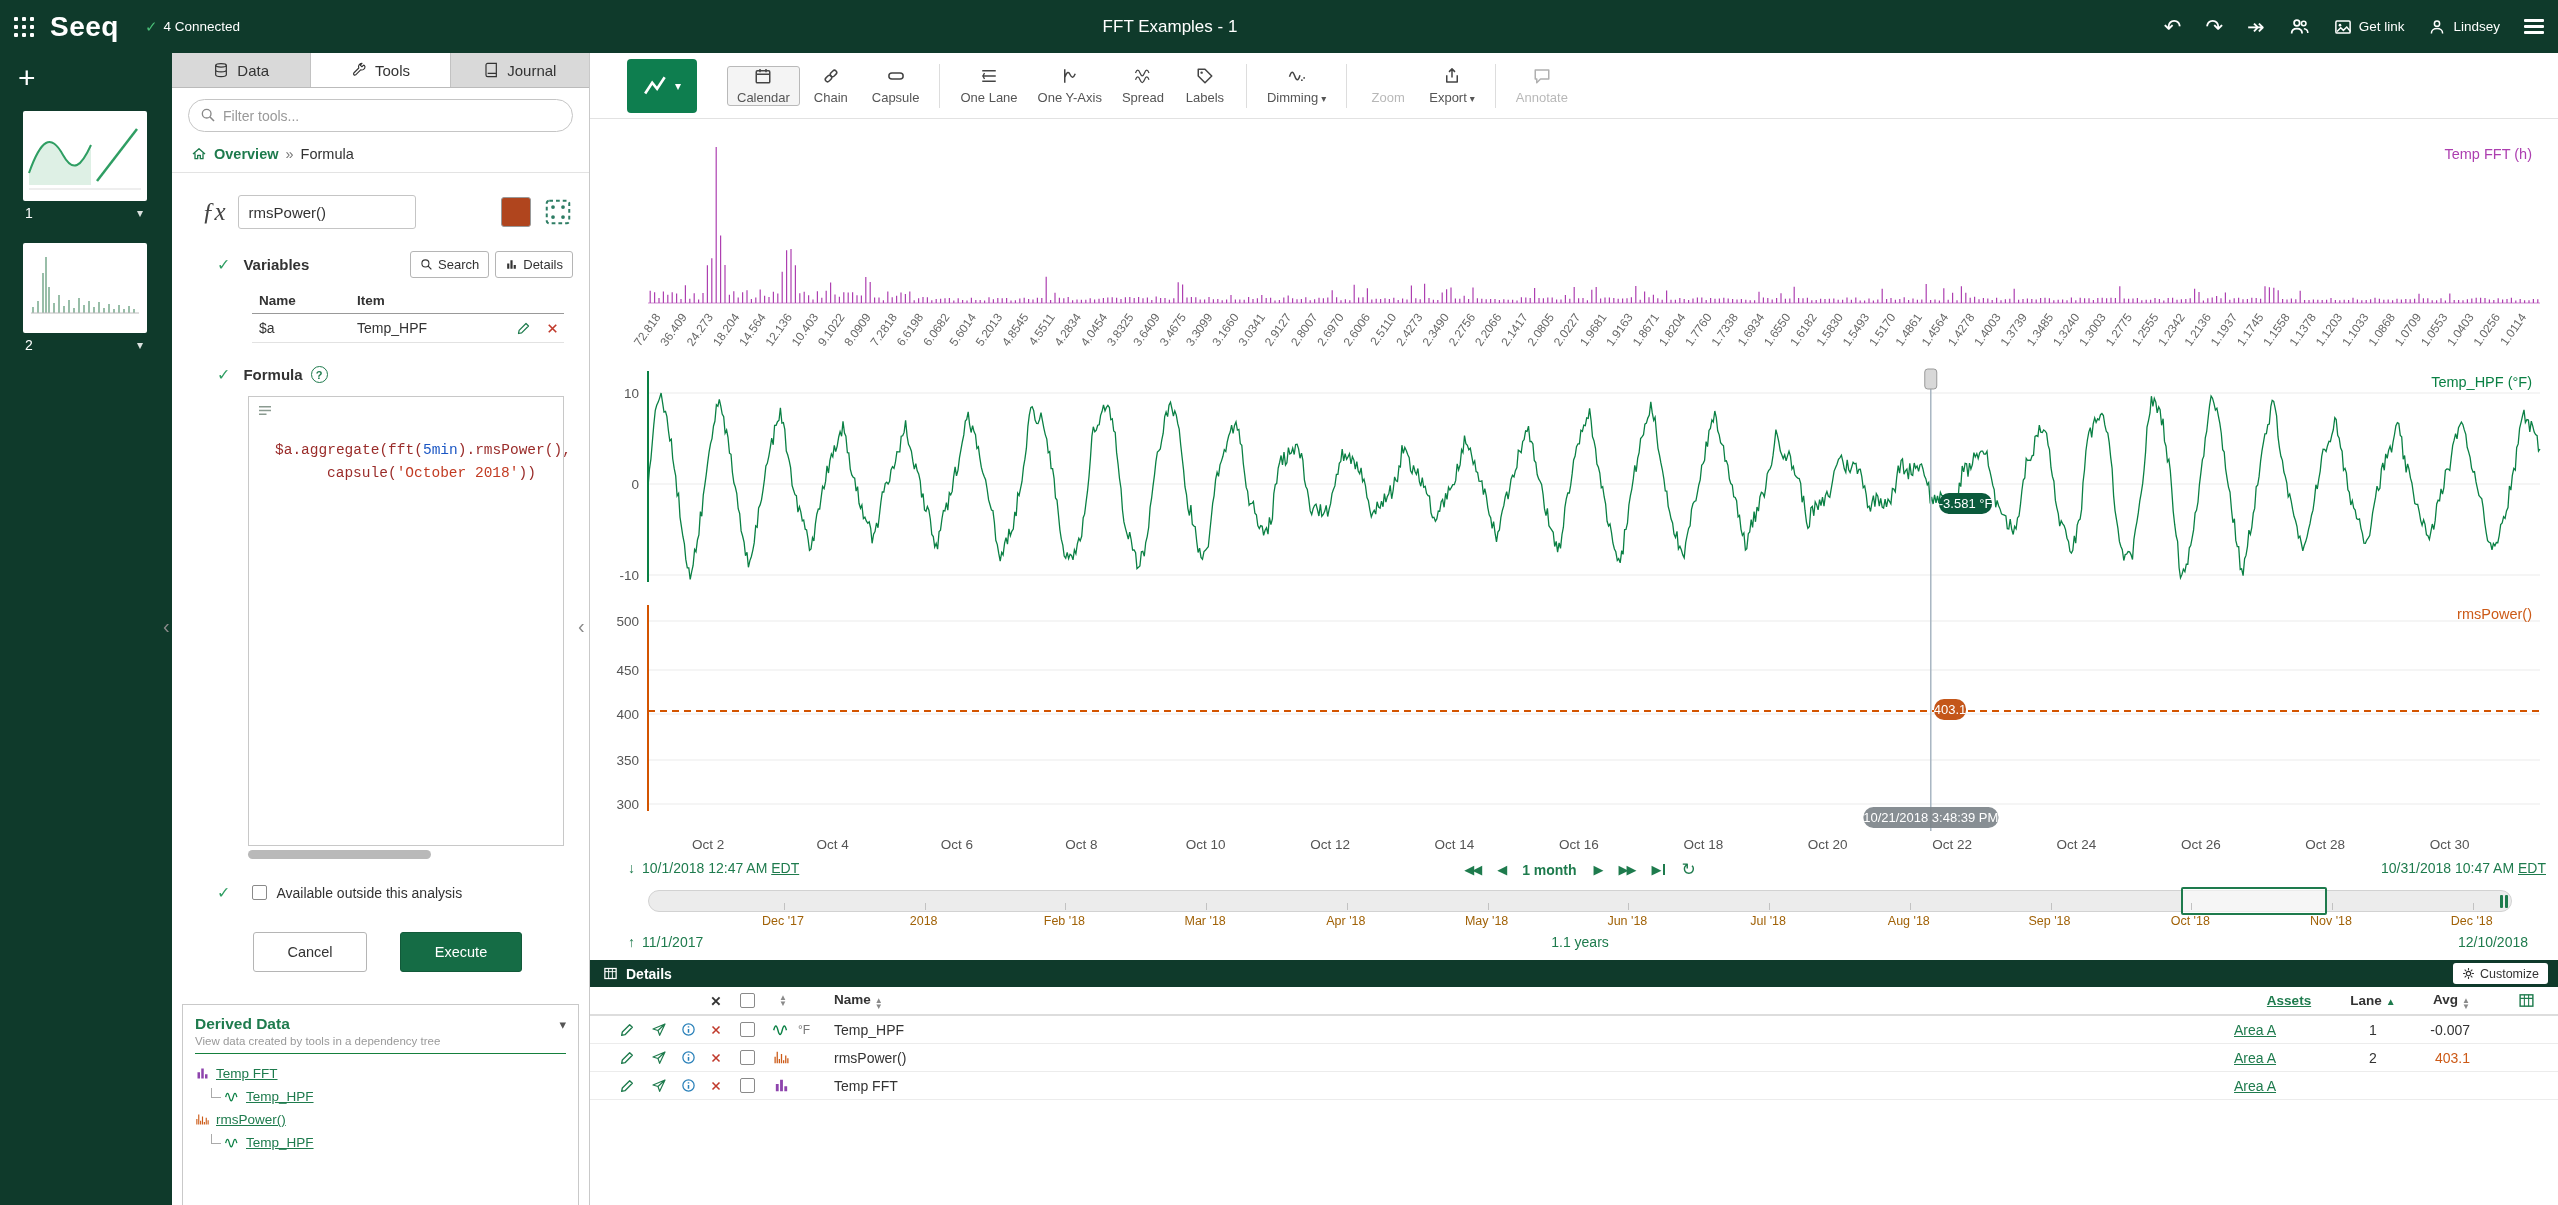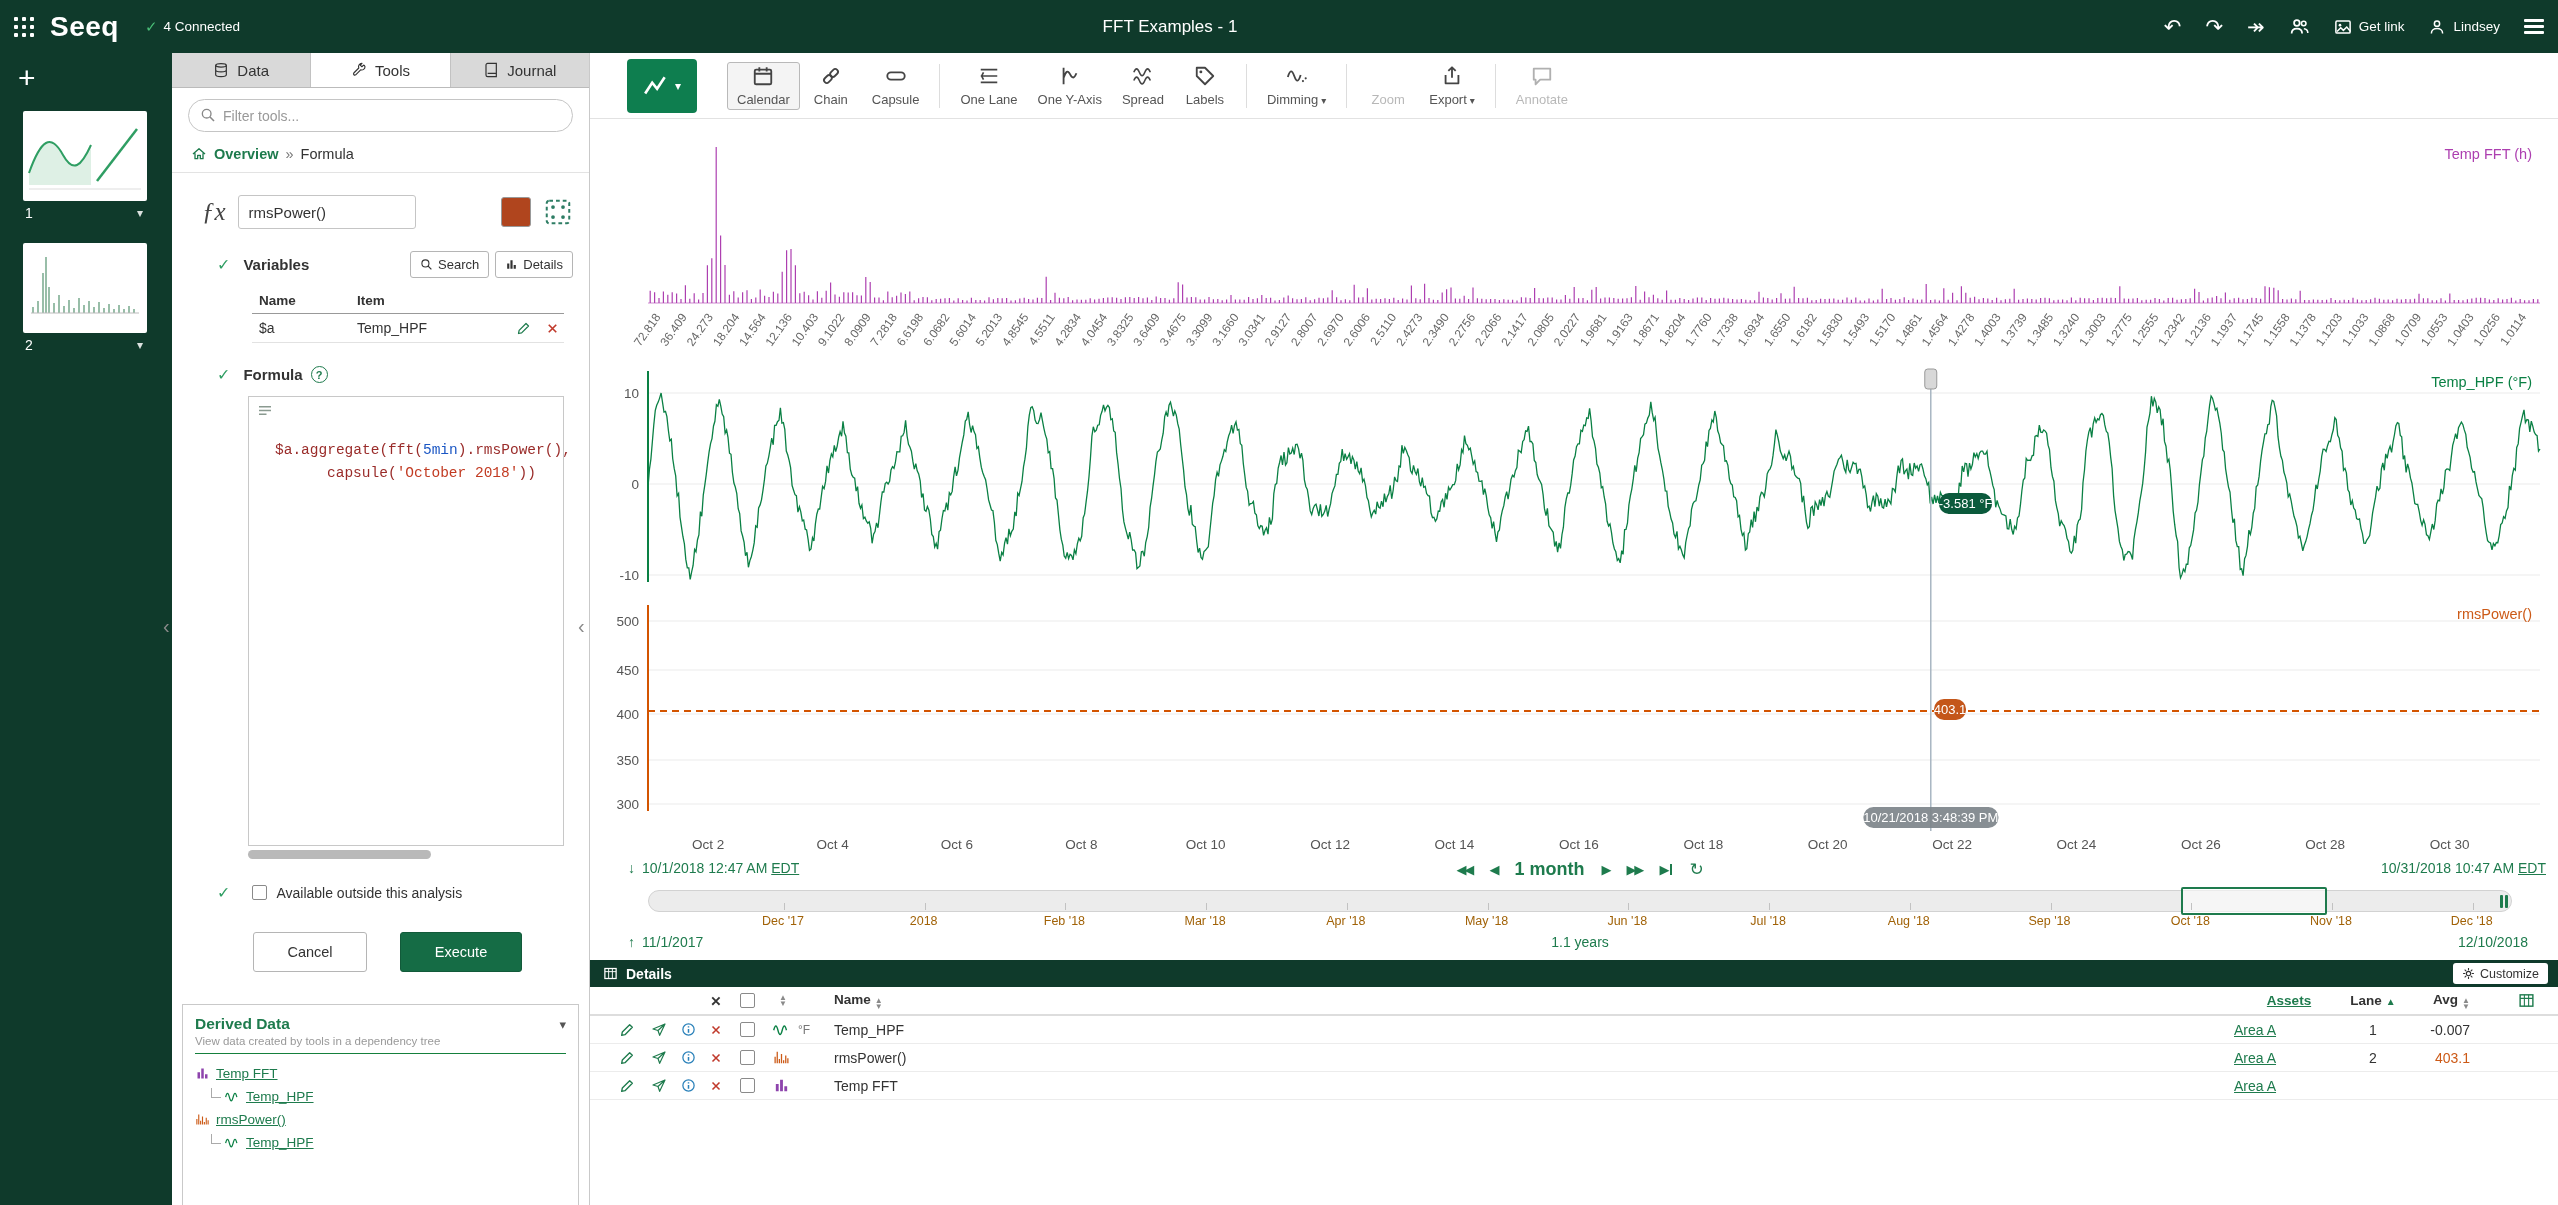--- a/index.html
+++ b/index.html
@@ -91,40 +91,40 @@
   .ditem .conn{width:10px;height:10px;border-left:1px solid #aaa;border-bottom:1px solid #aaa;margin:-8px 4px 0 2px}
   .ditem .ic{width:15px;height:15px;margin-right:6px}
   .ditem a{color:var(--green);text-decoration:underline;cursor:pointer}
   .collapser{position:absolute;color:#8a8a8a;font-size:20px;z-index:5;cursor:pointer}
   
   .main{flex:1;display:flex;flex-direction:column;background:#fff;min-width:0}
   .chart-toolbar{height:66px;flex:none;display:flex;align-items:center;padding-left:37px;border-bottom:1px solid #e2e2e2}
   .disp-btn{width:70px;height:54px;background:#0e7e4f;border-radius:4px;display:flex;align-items:center;justify-content:center;gap:6px;margin-right:30px;cursor:pointer}
   .disp-btn .ic{width:26px;height:26px;color:#fff}
   .disp-btn .car{color:#fff;font-size:12px}
-  .tbtn{display:flex;flex-direction:column;align-items:center;justify-content:center;min-width:62px;height:48px;color:#555;font-size:13px;gap:5px;padding:0 9px;border-radius:3px;cursor:pointer;border:1px solid transparent}
+  .tbtn{display:flex;flex-direction:column;align-items:center;justify-content:center;min-width:62px;height:40px;color:#555;font-size:13px;gap:5px;padding:0 9px;border-radius:3px;cursor:pointer;border:1px solid transparent}
   .tbtn .ic{width:22px;height:22px;color:#444}
   .tbtn.active{border:1px solid #b9b9b9;background:#f4f4f4}
   .tbtn.disabled{opacity:.42;cursor:default}
   .tbtn .caret{font-size:10px;color:#555;margin-left:3px}
   .tsep{width:1px;height:44px;background:#ddd;margin:0 10px;flex:none}
   .chart-wrap{position:relative;height:738px;flex:none}
   .tt{position:absolute;color:#fff;font-size:13px;padding:3px 0;border-radius:10px;white-space:nowrap}
   .tt-temp{background:#0b5a3c}
   .tt-rms{background:#c4561a}
   .tt-time{background:rgba(125,132,138,.92);font-size:13px}
   
   .range-row{position:relative;height:27px;flex:none;font-size:14px}
   .range-row .lft{position:absolute;left:38px;top:3px;color:var(--green);display:flex;gap:7px;align-items:center}
   .range-row .rgt{position:absolute;right:12px;top:3px;color:var(--green)}
   .range-row u{text-decoration:underline}
   .navc{position:absolute;left:58px;width:1864px;top:2px;display:flex;justify-content:center;align-items:center;gap:17px;color:var(--green)}
   .navg{font-size:13px;cursor:pointer;letter-spacing:-2px}
   .navg .vbar{display:inline-block;width:2px;height:11px;background:currentColor;margin-left:3px;vertical-align:-1px}
-  .navlbl{font-size:18px;font-weight:700;letter-spacing:0}
+  .navlbl{font-size:14px;font-weight:700;letter-spacing:0}
   .refresh{font-size:17px;letter-spacing:0}
   .scrub{position:relative;margin:6px 0 0 58px;width:1864px;height:22px;background:#ececec;border:1px solid #d2d2d2;border-radius:11px;flex:none}
   .scrub .tick{position:absolute;bottom:1px;width:1px;height:7px;background:#c2c2c2}
   .scrub-labels{position:relative;margin-left:58px;width:1864px;height:20px;flex:none}
   .scrub-labels span{position:absolute;transform:translateX(-50%);font-size:12.5px;color:#a16207;top:2px;white-space:nowrap}
   .sel{position:absolute;top:-4px;bottom:-4px;border:2px solid var(--green);background:rgba(255,255,255,.55);border-radius:2px;cursor:ew-resize}
   .grip{position:absolute;right:3px;top:4px;display:flex;gap:2px;cursor:ew-resize}
   .grip i{width:3px;height:13px;background:var(--green);border-radius:1px}
   .below-row{position:relative;height:26px;flex:none;font-size:14px;margin-top:2px}
   .below-row .lft{position:absolute;left:38px;color:var(--green);display:flex;gap:7px}

